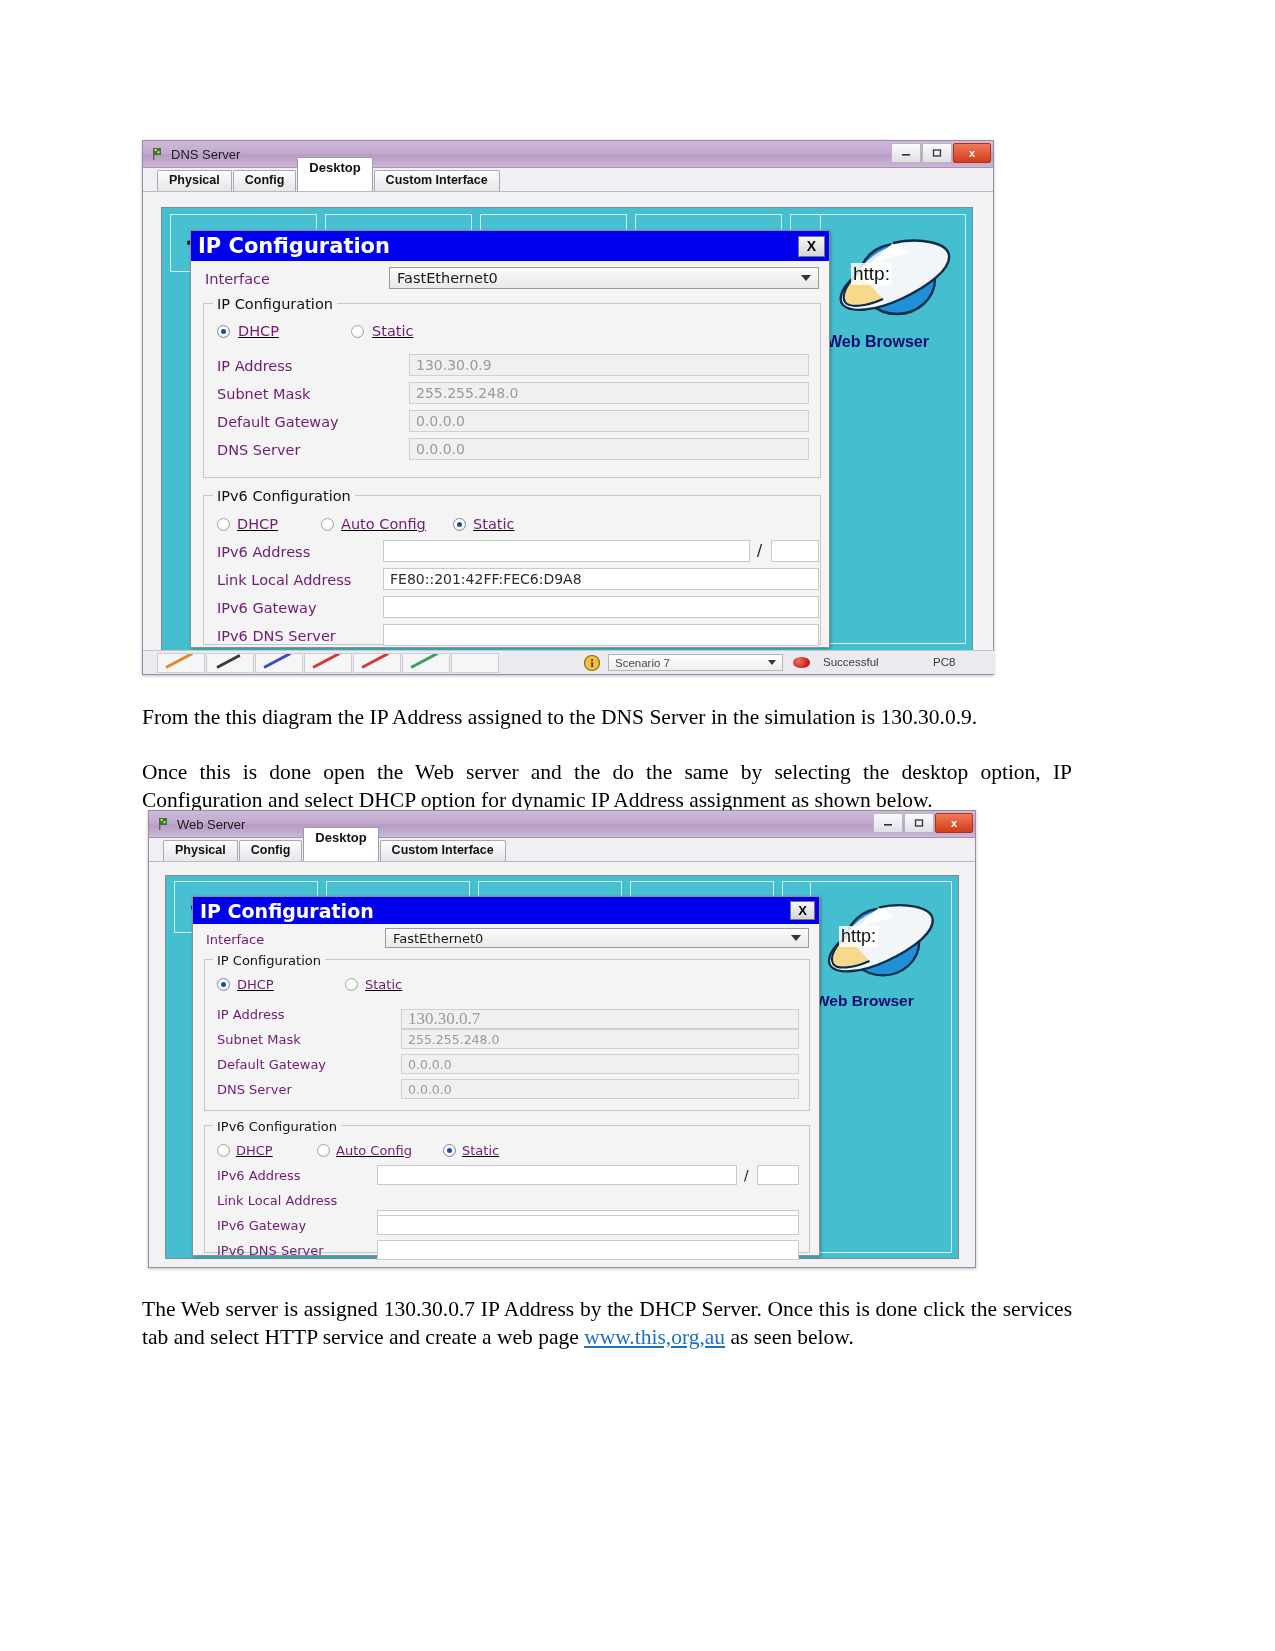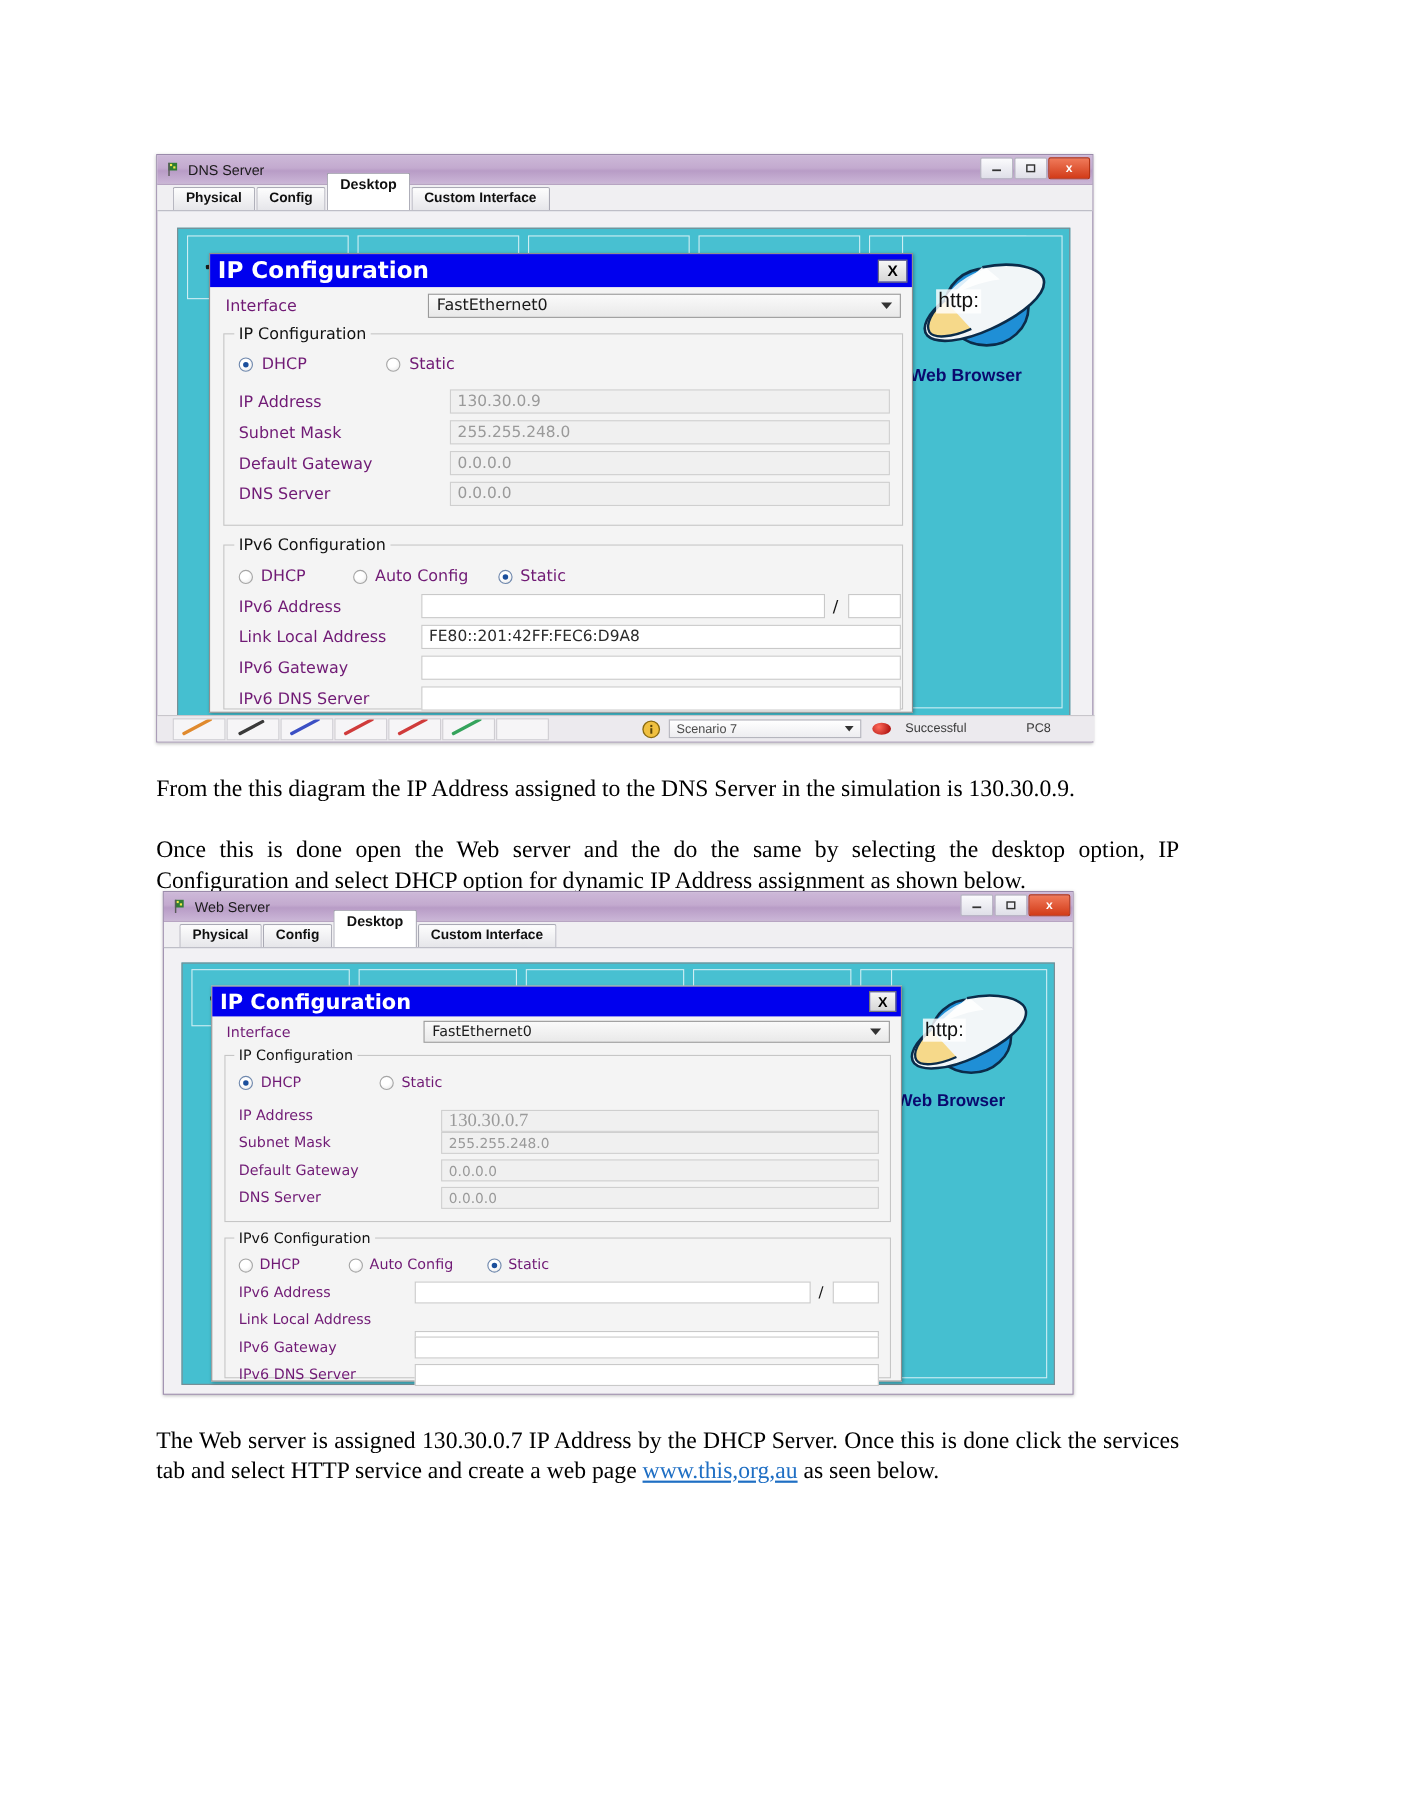--- a/index.html
+++ b/index.html
@@ -187,21 +187,21 @@
   }
   .ipcfg-close {
     background: linear-gradient(to bottom,#f6f6f6,#d6d6d6);
     border: 1px solid #777;
     color: #000;
     font-weight: bold;
     display: flex; align-items: center; justify-content: center;
     box-sizing: border-box;
     font-family: "Liberation Sans", sans-serif;
   }
-  .row { position: absolute; display: flex; align-items: center; }
+  .row { position: absolute; display: flex; align-items: center; text-decoration: underline; }
   .lbl {
     font-family: "DejaVu Sans", sans-serif;
     color: #701a75;
     white-space: nowrap;
   }
   .combo {
     position: absolute;
     background: linear-gradient(to bottom,#fafafa,#e9e9e9);
     border: 1px solid #9a9a9a;
     box-sizing: border-box;

